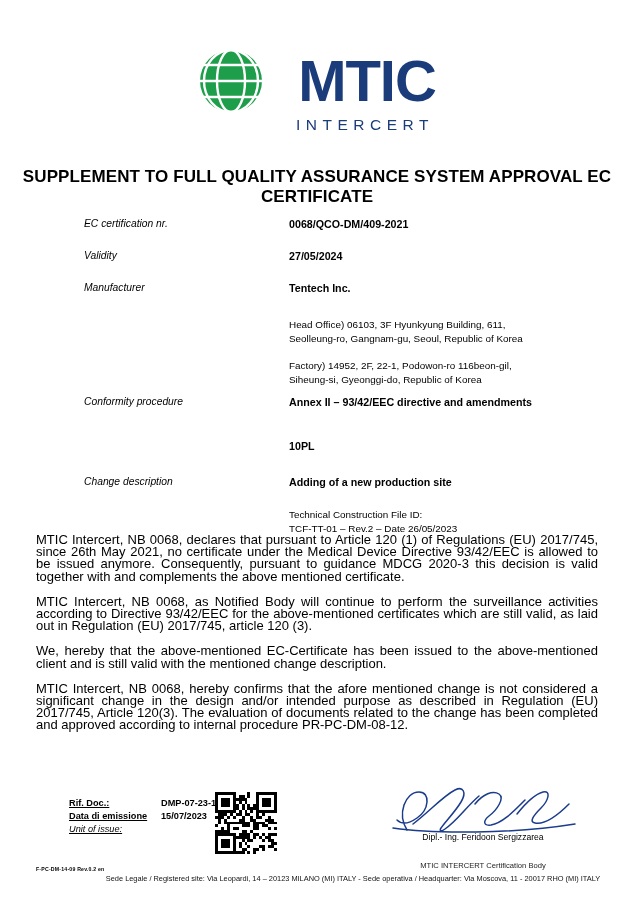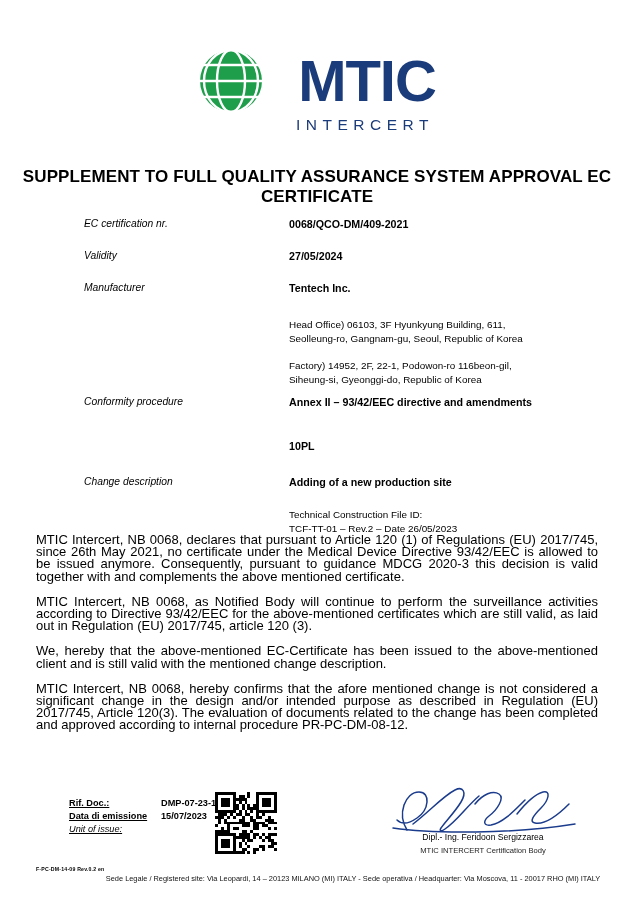--- a/index.html
+++ b/index.html
@@ -186,21 +186,21 @@
     width: 230px;
     text-align: center;
   }
   .sign-svg { display: block; margin: 0 auto; }
   .sign-name {
     font-size: 8.6px;
     margin-top: -4px;
   }
   .sign-org {
     font-size: 7.6px;
-    margin-top: 4px;
+    margin-top: 19px;
     color: #222;
   }
 
   .formcode {
     position: absolute;
     left: 36px;
     top: 866px;
     font-size: 5.2px;
     font-weight: bold;
     letter-spacing: 0.2px;

